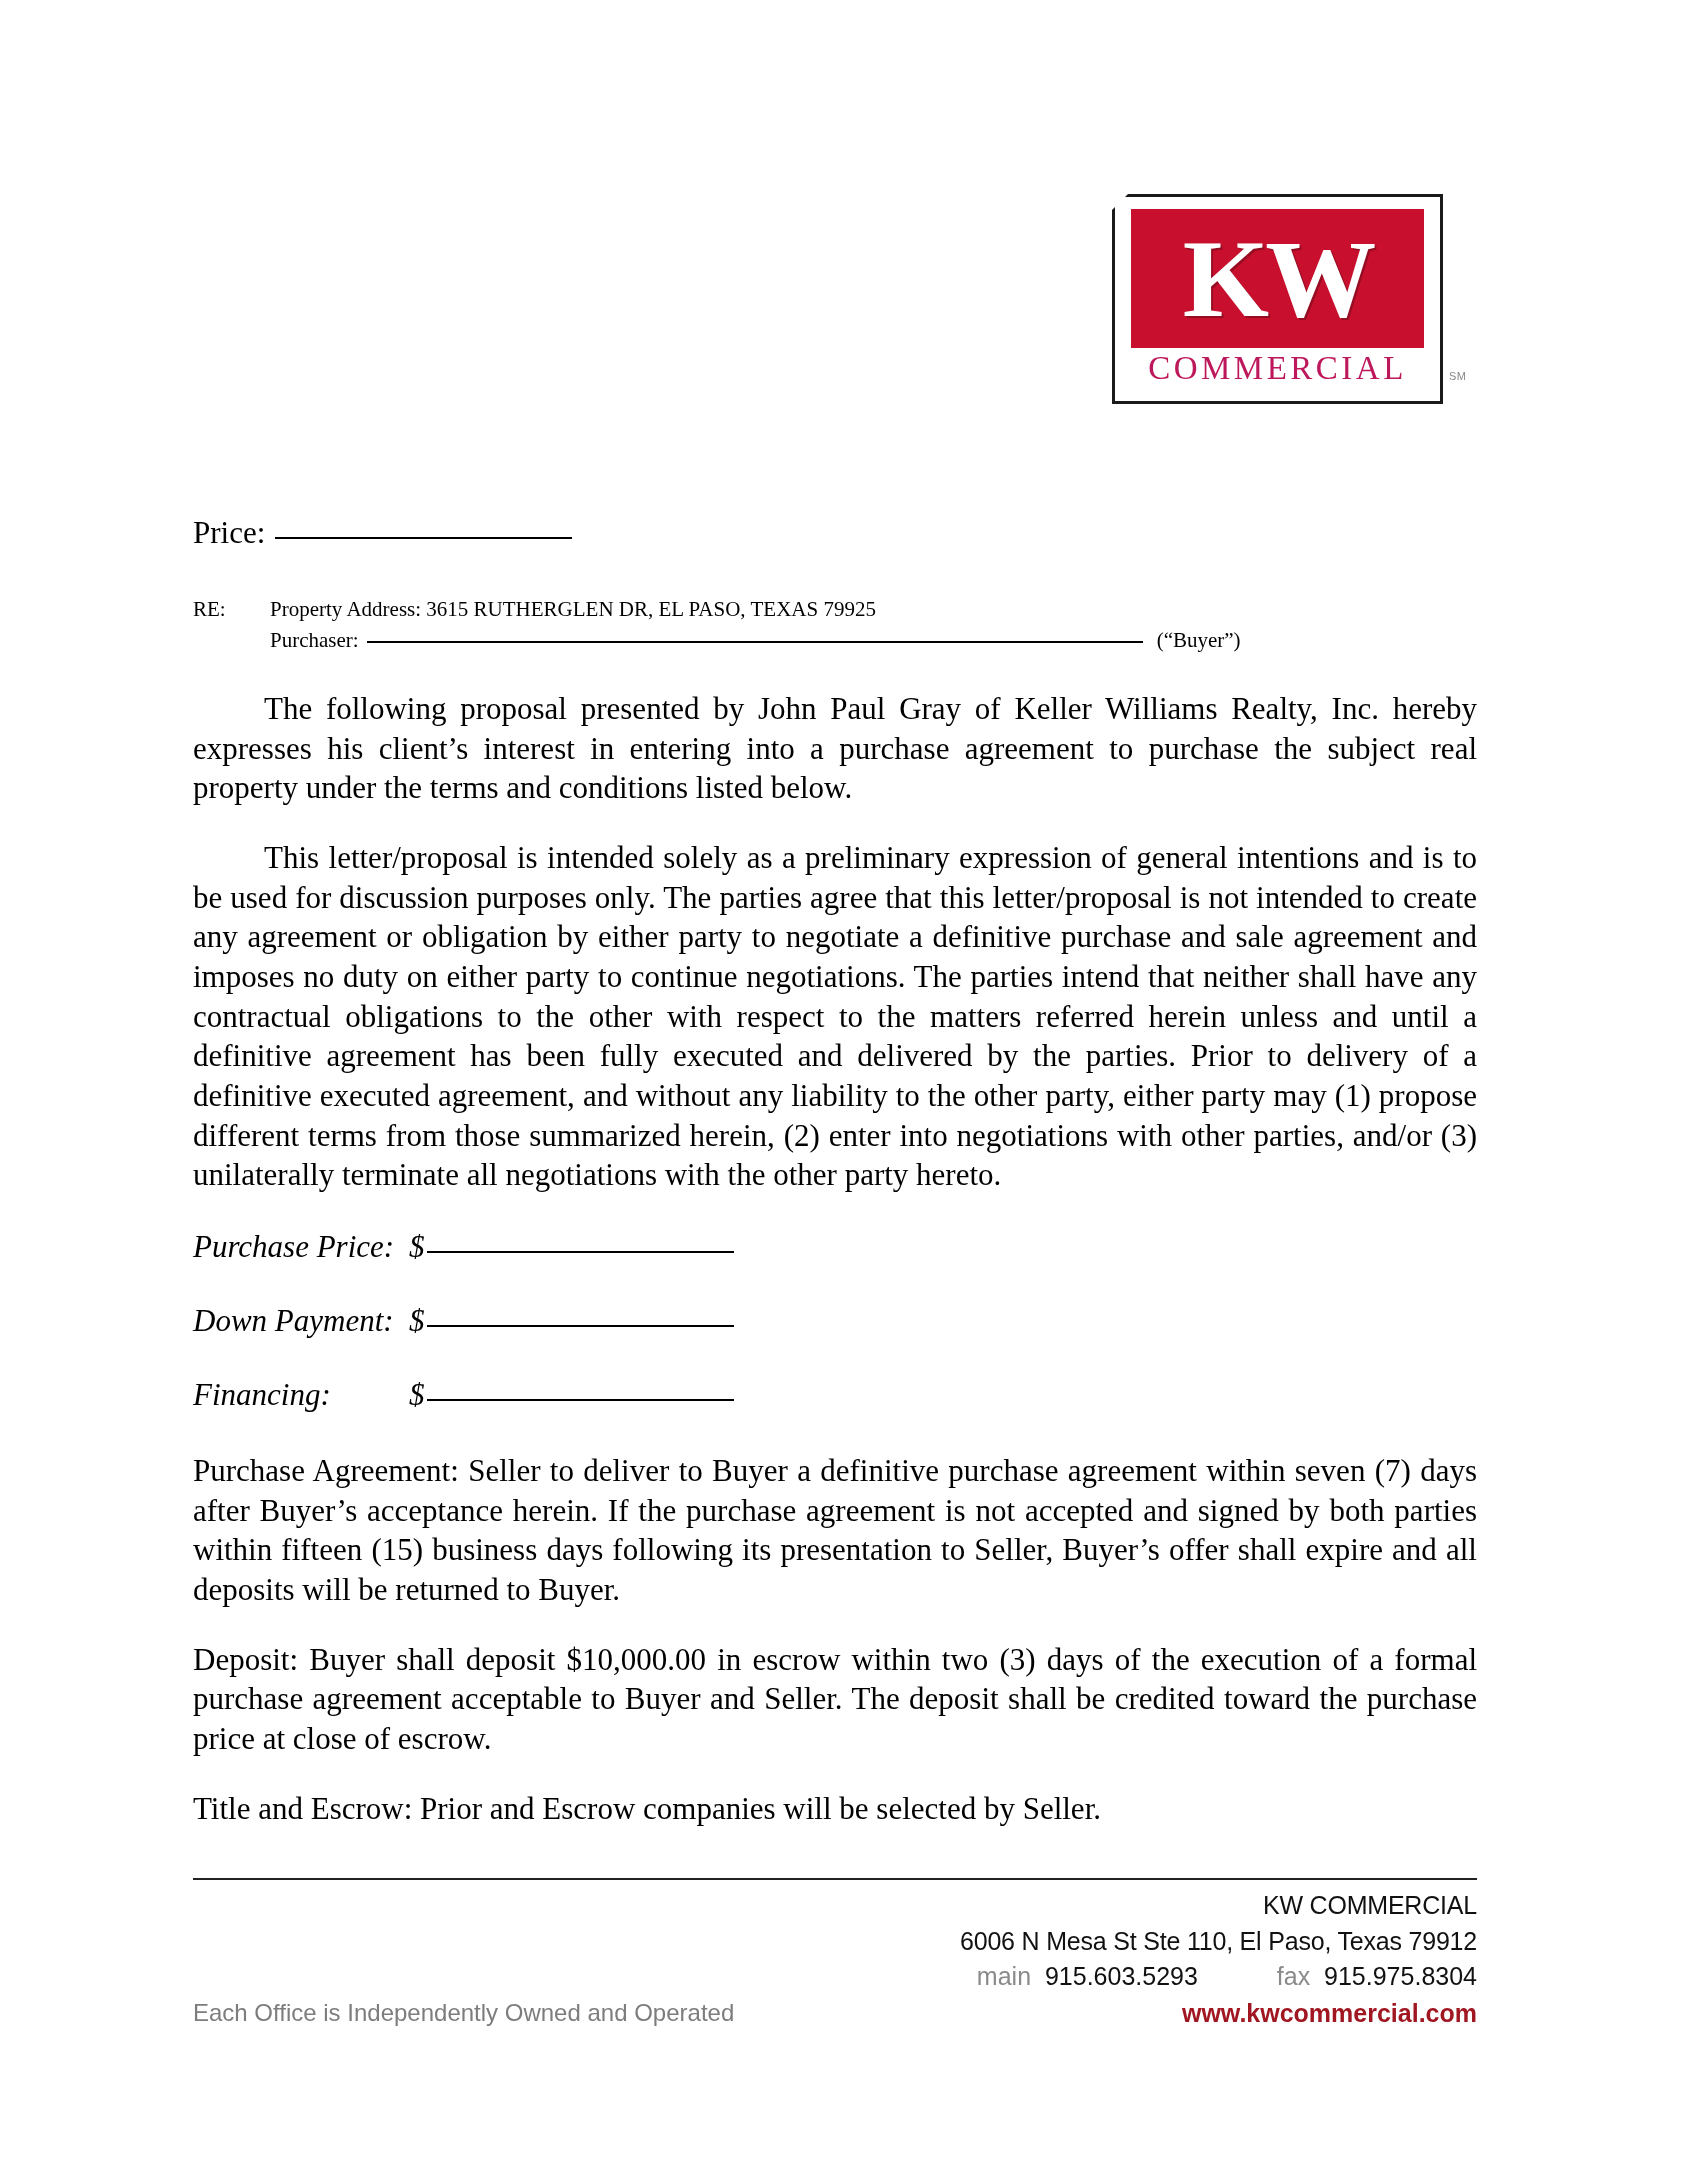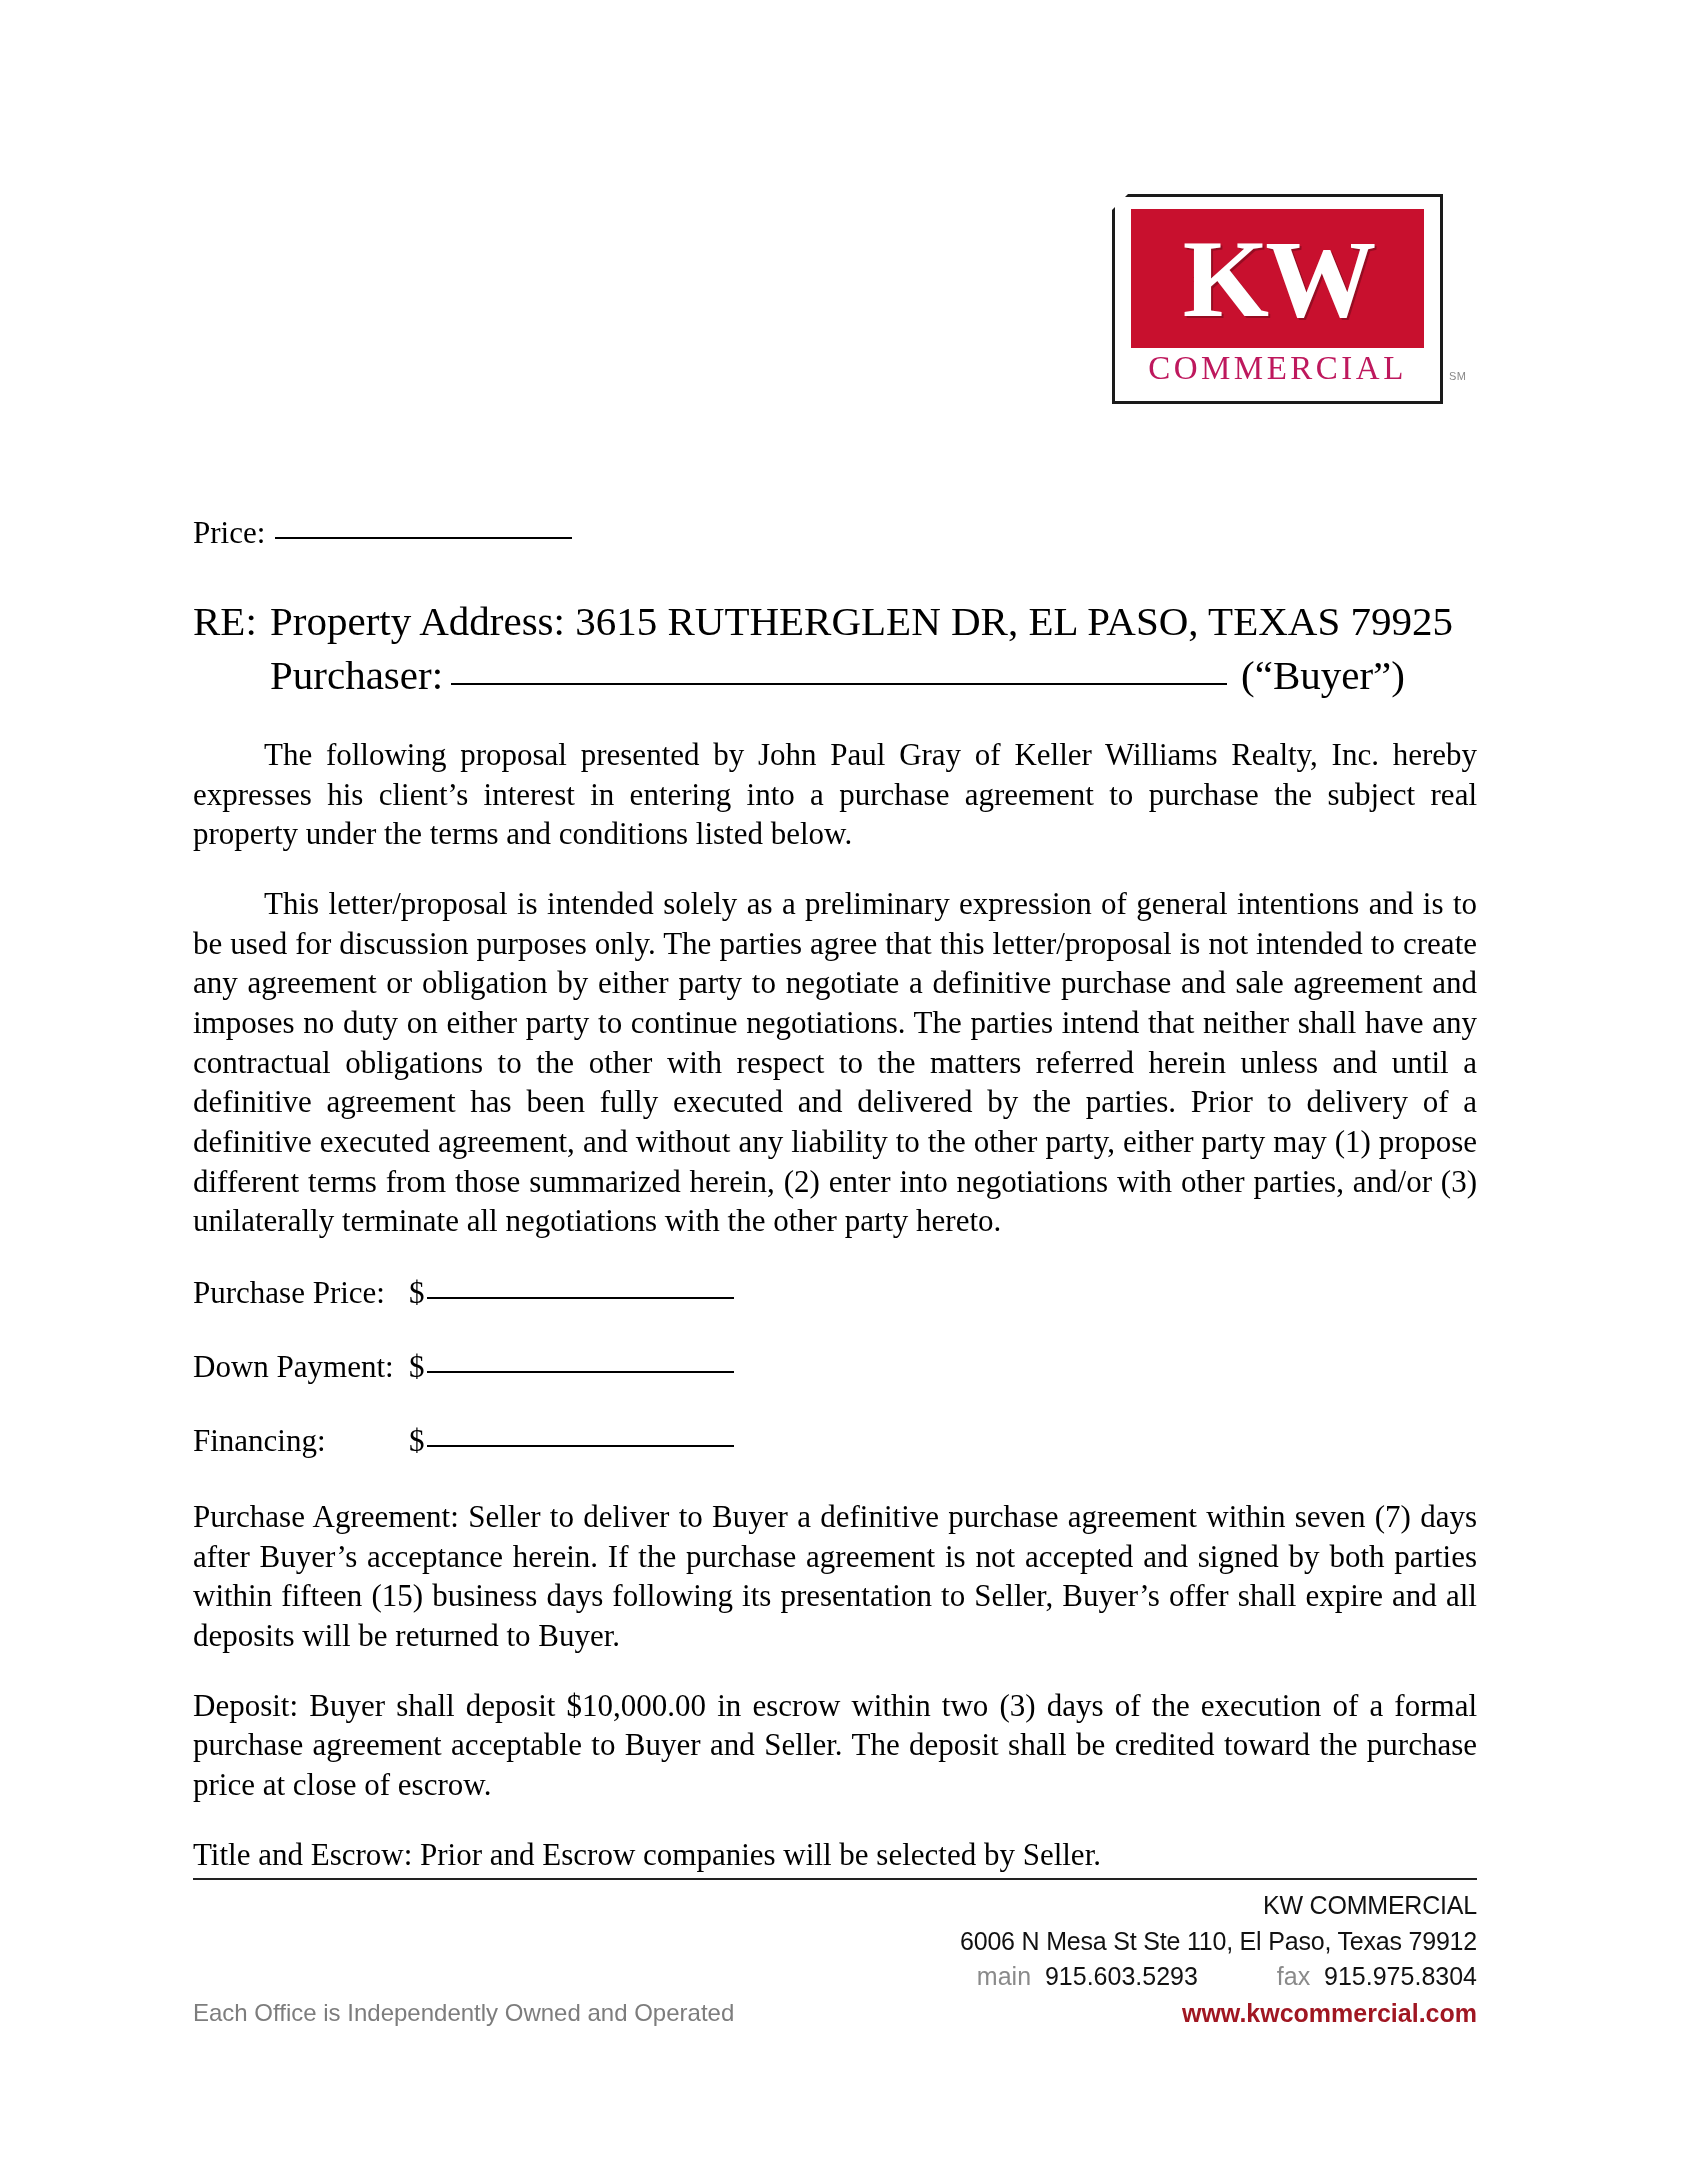--- a/index.html
+++ b/index.html
@@ -119,21 +119,21 @@
     border-bottom: 2px solid #000;
     vertical-align: baseline;
     position: relative;
     top: -4px;
   }
   .fill-date   { width: 297px; margin-left: 10px; }
   .fill-purch  { width: 776px; margin-left: 8px; }
   .fill-money  { width: 307px; margin-left: 2px; }
 
   .re-block {
-    font-size: 41px;
+    font-size: 21px;
     margin-bottom: 36px;
   }
   .re-row {
     display: flex;
     align-items: baseline;
     white-space: nowrap;
   }
   .re-label { width: 77px; flex: 0 0 77px; }
   .re-row-2 { margin-top: 6px; }
   .buyer-tag { margin-left: 14px; }
@@ -144,20 +144,21 @@
     text-align: justify;
     text-justify: inter-word;
     margin: 12px 0 30px 0;
     text-indent: 71px;
   }
   p.para.noindent { text-indent: 0; }
   p.para.tight { margin-bottom: 26px; }
 
   .money-block {
     margin: 34px 0 14px 0;
+    font-style: italic;
   }
   .money-row {
     display: flex;
     align-items: baseline;
     font-size: 31px;
     margin-bottom: 38px;
     white-space: nowrap;
   }
   .money-label { width: 216px; flex: 0 0 216px; }
 

